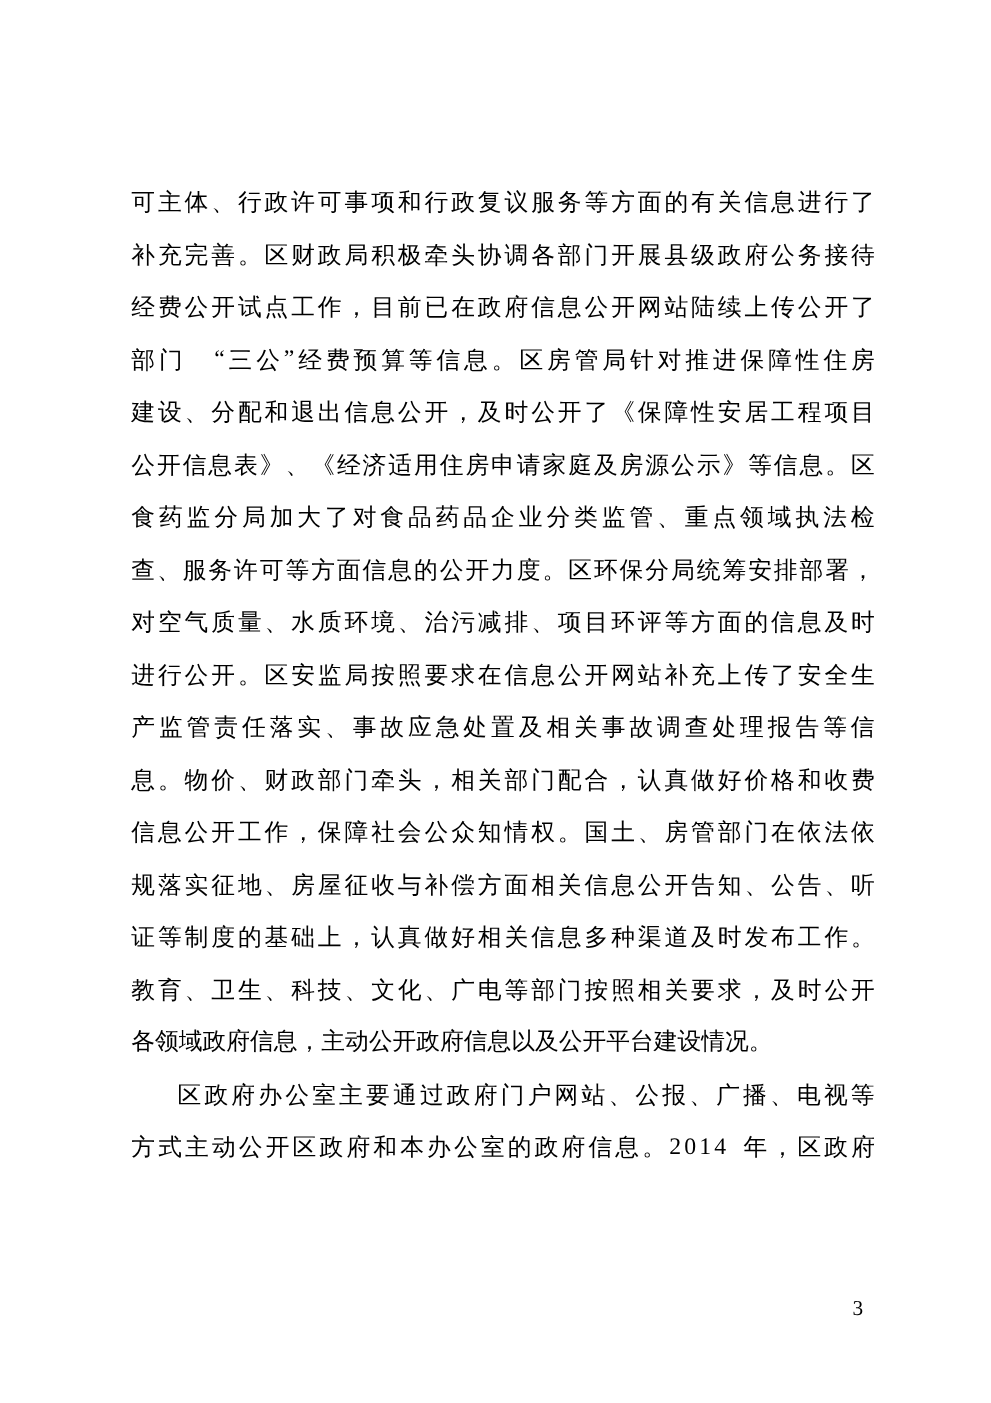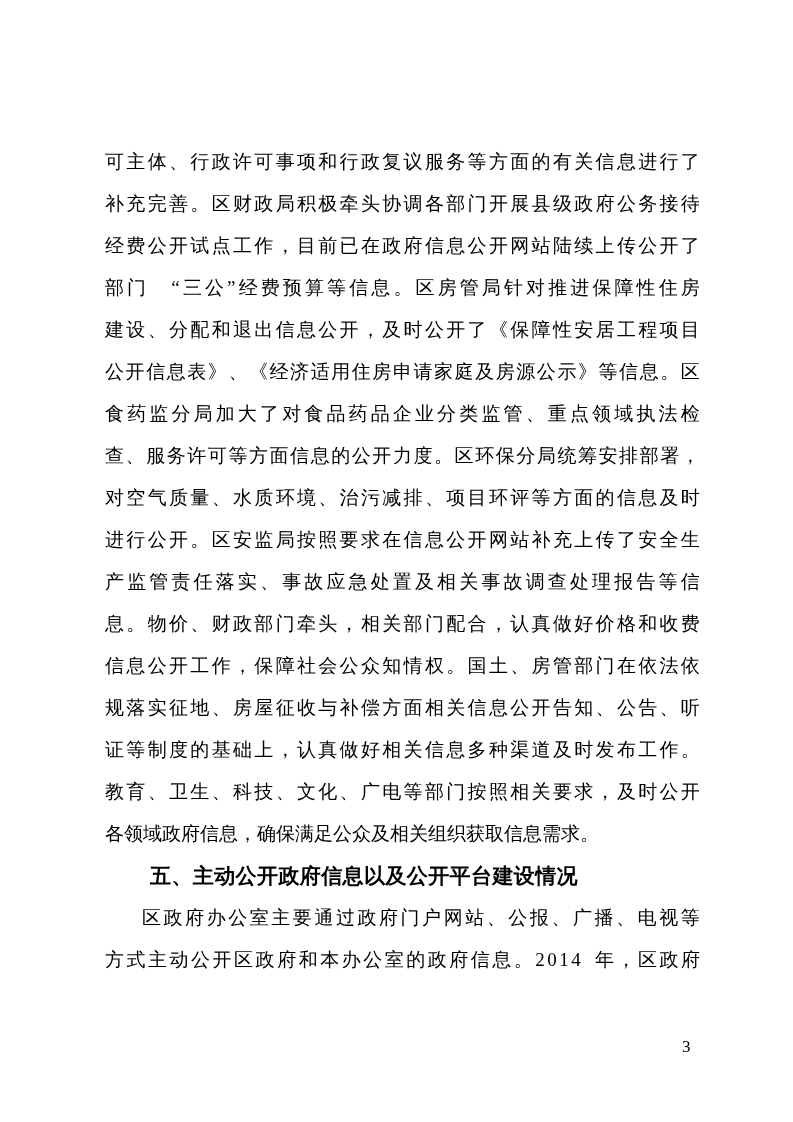--- a/index.html
+++ b/index.html
@@ -530,22 +530,21 @@
         <span>相</span>
         <span>关</span>
         <span>要</span>
         <span>求</span>
         <span>，</span>
         <span>及</span>
         <span>时</span>
         <span>公</span>
         <span>开</span>
       </div>
-      <div class="line body">各领域政府信息，确保满足公众及相关组织获取信息需求。</div>
-      <div class="line heading indent-heading">五、主动公开政府信息以及公开平台建设情况</div>
+      <div class="line body">各领域政府信息，主动公开政府信息以及公开平台建设情况。</div>
       <div class="line body just indent-body">
         <span>区</span>
         <span>政</span>
         <span>府</span>
         <span>办</span>
         <span>公</span>
         <span>室</span>
         <span>主</span>
         <span>要</span>
         <span>通</span>

